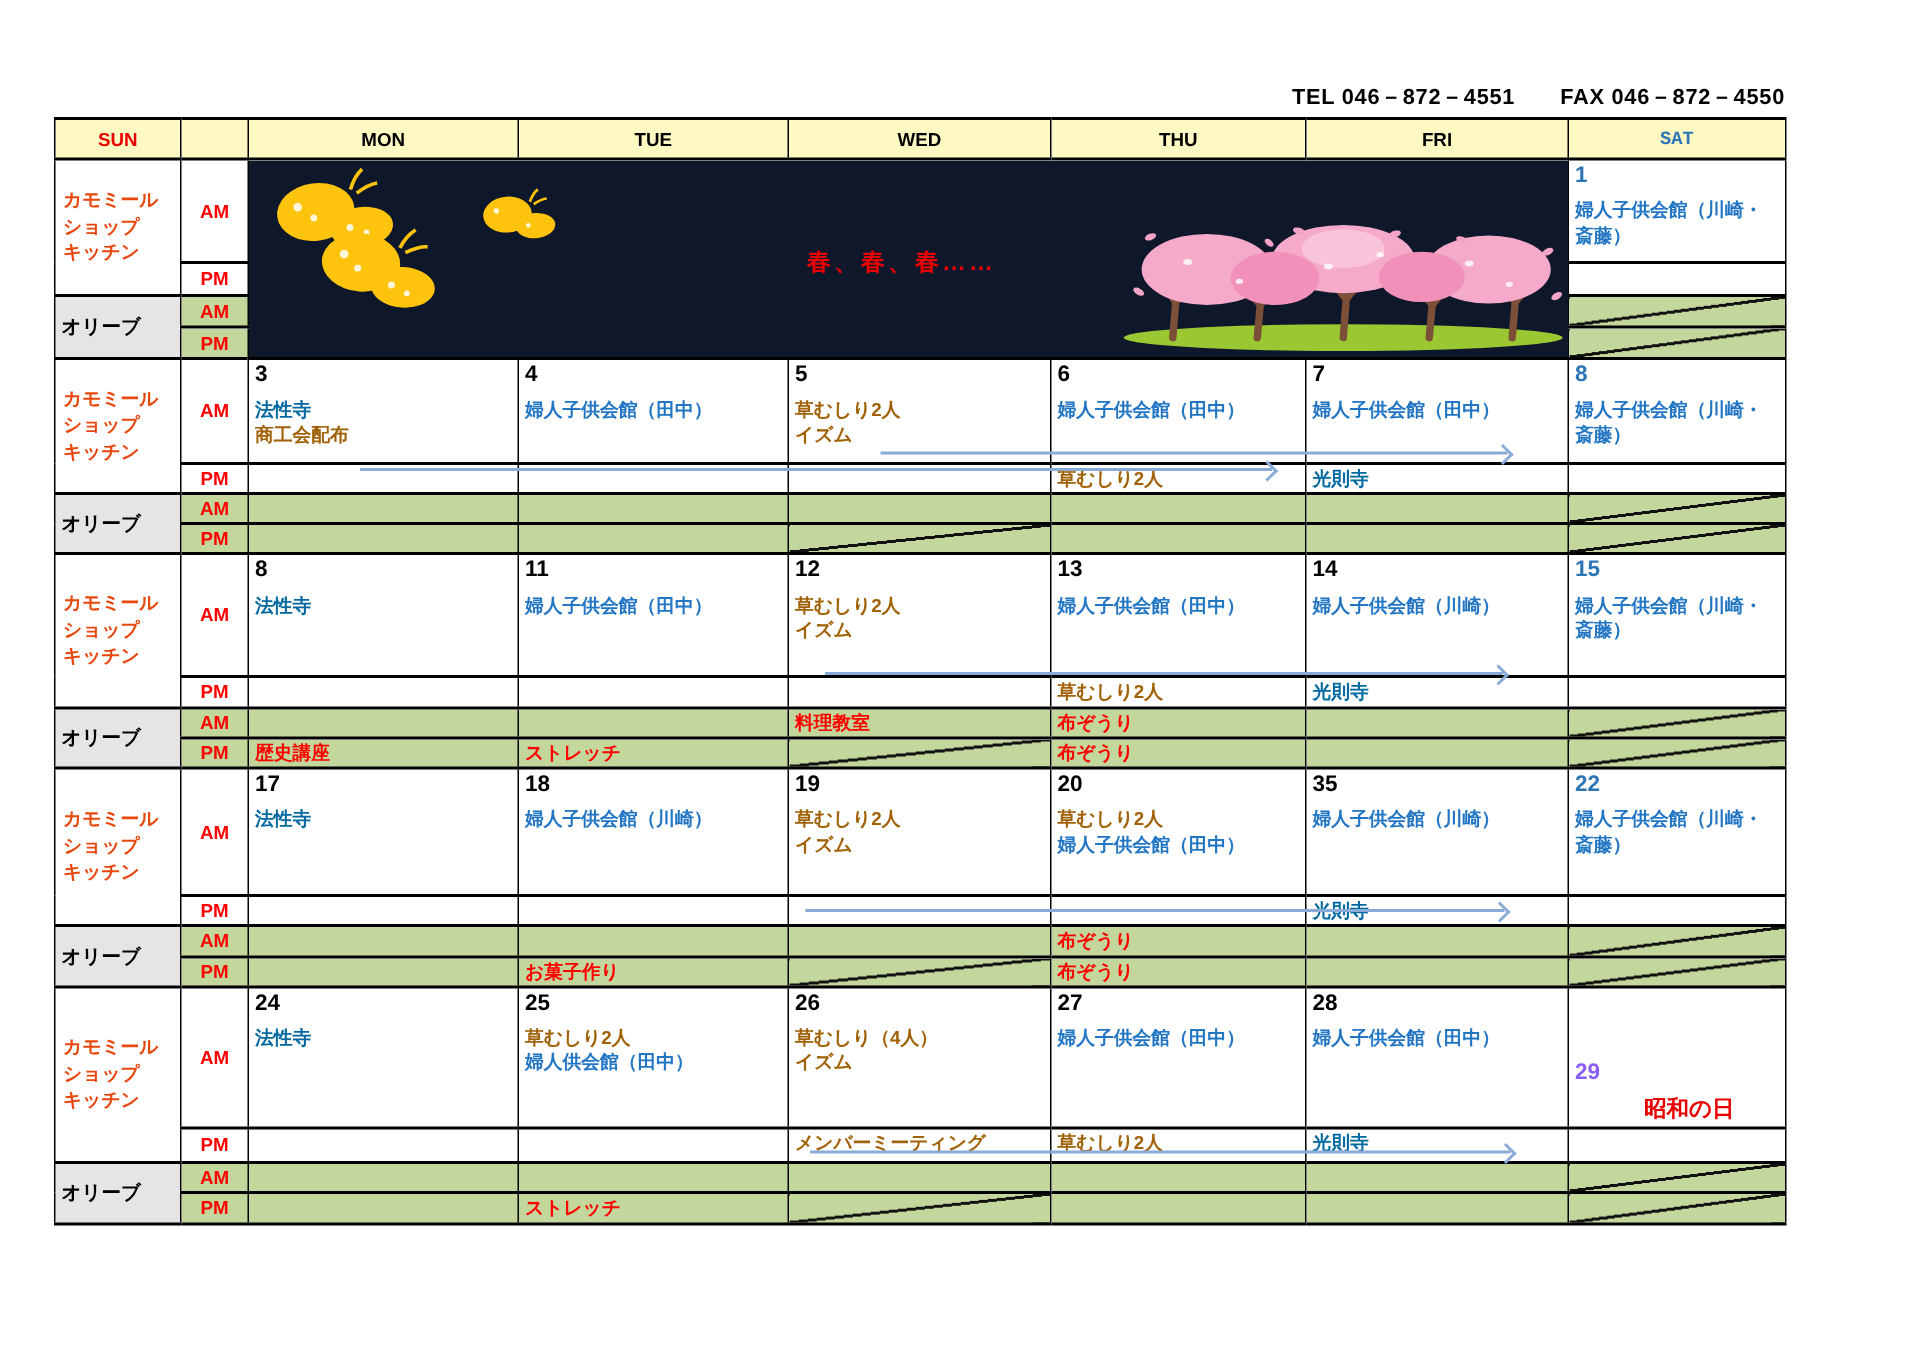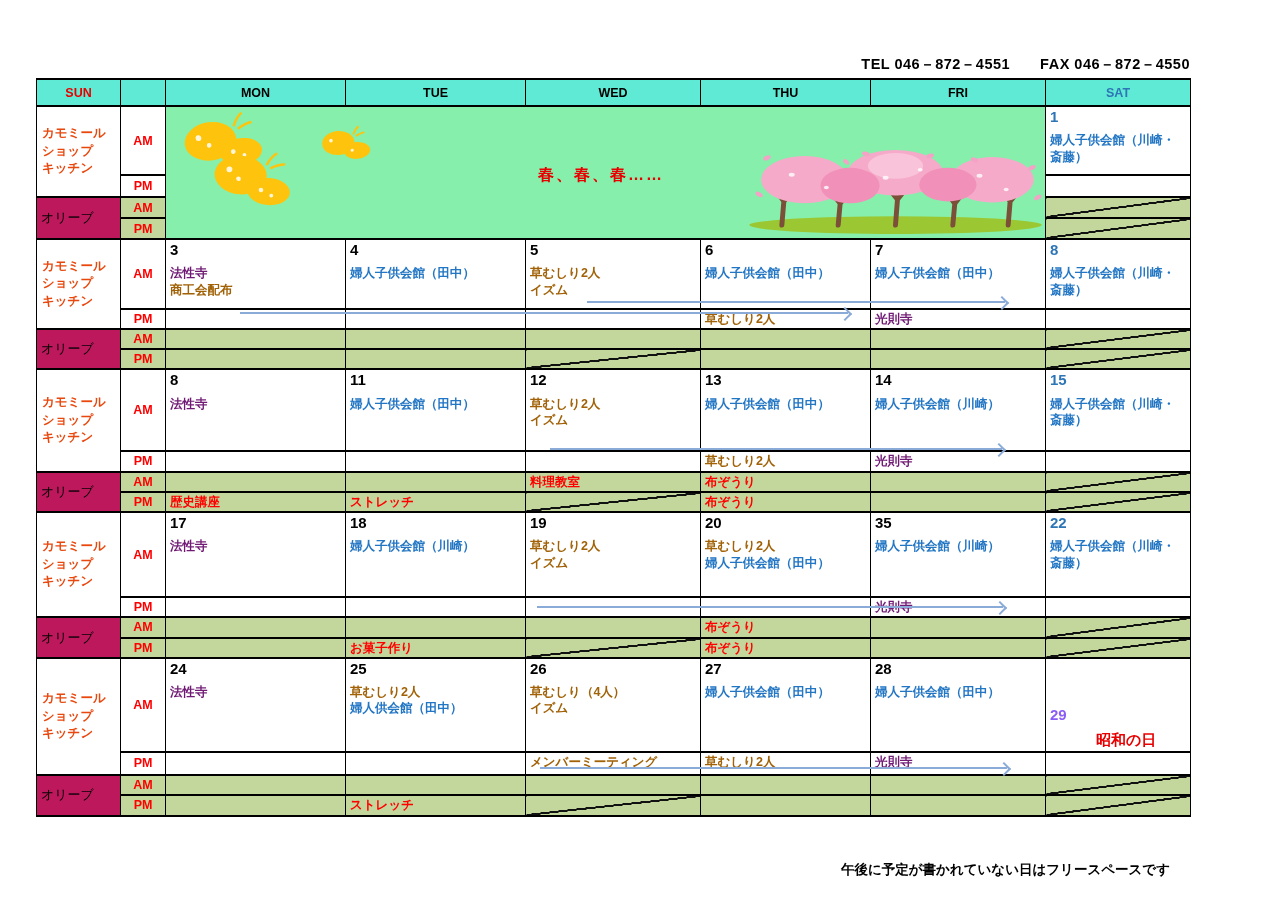--- a/index.html
+++ b/index.html
@@ -4,40 +4,40 @@
 <style>
   html,body{margin:0;padding:0;background:#fff;}
   .page{position:relative;width:1280px;height:905px;background:#ffffff;overflow:hidden;
         font-family:"Liberation Sans","DejaVu Sans",sans-serif;color:#000;}
   .title{position:absolute;left:40px;top:16px;font-size:21px;font-weight:bold;white-space:nowrap;letter-spacing:.5px;}
   .title .t-red{color:#e8480e;}
   .title .t-blue{color:#2e75b6;}
   .contact{position:absolute;top:55px;right:90px;font-size:14.5px;font-weight:bold;letter-spacing:.5px;}
   table.cal{position:absolute;left:36px;top:78px;width:1154px;border-collapse:collapse;table-layout:fixed;}
   .cal th,.cal td{border:1px solid #000;border-top-width:2px;border-bottom-width:2px;padding:0;vertical-align:top;overflow:hidden;}
-  .cal th{font-size:12.5px;font-weight:bold;text-align:center;vertical-align:middle;background:#5eead4;}
+  .cal th{font-size:12.5px;font-weight:bold;text-align:center;vertical-align:middle;background:#fef9c3;}
   th.h-sun{color:#e80000;}
-  th.h-sat{color:#2e75b6;}
+  th.h-sat{color:#2e75b6;font-family:Liberation Mono, monospace;}
   td.side{font-size:12.5px;font-weight:bold;color:#e8480e;vertical-align:middle;padding-left:5px;line-height:1.4;background:#fff;}
-  td.oside{background:#be185d;font-weight:normal;font-size:13px;vertical-align:middle;padding-left:4px;color:#000;}
+  td.oside{background:#e5e5e5;font-weight:bold;font-size:13px;vertical-align:middle;padding-left:4px;color:#000;}
   td.time{color:#ff0000;font-weight:bold;font-size:12.5px;text-align:center;vertical-align:middle;background:#fff;}
   td.otime{color:#ff0000;font-weight:bold;font-size:12.5px;text-align:center;vertical-align:middle;background:#c3d69b;}
   td.day{padding:1px 4px;background:#fff;}
   td.pmc{padding:1px 4px;background:#fff;}
   td.olive{background:#c3d69b;padding:1px 4px;}
   td.crossed{background-color:#c3d69b;background-image:linear-gradient(to bottom right,transparent calc(50% - 1px),#111 calc(50% - 1px),#111 calc(50% + 1px),transparent calc(50% + 1px));}
   .dn{font-size:15px;font-weight:bold;line-height:1.15;margin-bottom:7px;color:#000;}
   .dn.blue{color:#2e75b6;}
   .dn.red{color:#8b5cf6;margin-top:46px;}
   .ev{font-size:12.5px;font-weight:bold;line-height:1.3;color:#a16207;}
   .ev.blue{color:#2276c4;}
-  .ev.purple{color:#701a75;}
+  .ev.purple{color:#0369a1;}
   .ev.red{color:#ff0000;}
   .ev.big-red{color:#e80000;font-size:15px;padding-left:46px;}
-  td.bigcell{position:relative;background:#86efac;padding:0;}
+  td.bigcell{position:relative;background:#0f172a;padding:0;}
   .spring{position:absolute;left:372px;top:58px;color:#e80000;font-weight:bold;font-size:16px;letter-spacing:2px;}
   .bfly{position:absolute;}
   .sakura{position:absolute;right:1px;bottom:4px;}
   .arrow{position:absolute;height:0;border-top:2px solid #8aabd8;}
   .arrow:after{content:"";position:absolute;right:-2px;top:-5px;width:8px;height:8px;
                border-top:2px solid #8aabd8;border-right:2px solid #8aabd8;transform:rotate(45deg);}
   .footer{position:absolute;top:861px;right:110px;font-size:13.5px;font-weight:bold;}
 </style>
 </head>
 <body>
@@ -454,14 +454,13 @@
     </tr>
   </tbody>
     </table>
 
   <div class="arrow" style="left:240px;top:312px;width:608px"></div>
   <div class="arrow" style="left:587px;top:301px;width:418px"></div>
   <div class="arrow" style="left:550px;top:448px;width:452px"></div>
   <div class="arrow" style="left:537px;top:606px;width:466px"></div>
   <div class="arrow" style="left:540px;top:767px;width:467px"></div>
 
-  <div class="footer">午後に予定が書かれていない日はフリースペースです</div>
 </div>
 
 </body></html>

